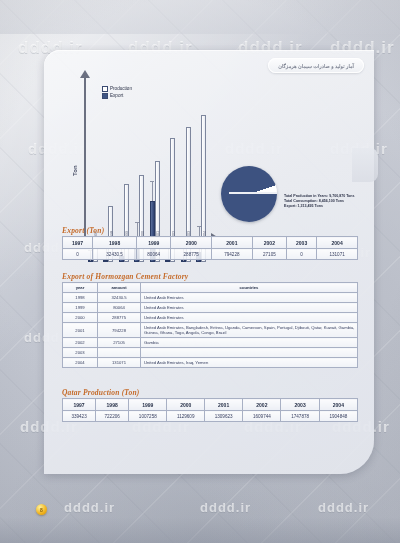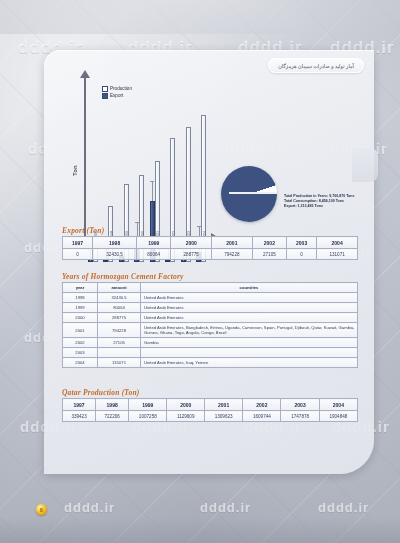--- a/index.html
+++ b/index.html
@@ -301,21 +301,21 @@
           <td>80064</td>
           <td>288775</td>
           <td>794228</td>
           <td>27105</td>
           <td>0</td>
           <td>131071</td>
         </tr>
       </tbody>
   </table>
 
-  <div class="sect" style="left:18px;top:222px;">Years  of Hormozgan Cement Factory</div>
+  <div class="sect" style="left:18px;top:222px;">Export  of Hormozgan Cement Factory</div>
   <table id="tbl-hz">
     <thead>
         <tr id="hz-head">
           <th style="width: 32px;">year</th>
           <th style="width: 40px;">amount</th>
           <th style="width: auto;">countries</th>
         </tr>
       </thead>
     <tbody id="hz-body">
         <tr>

